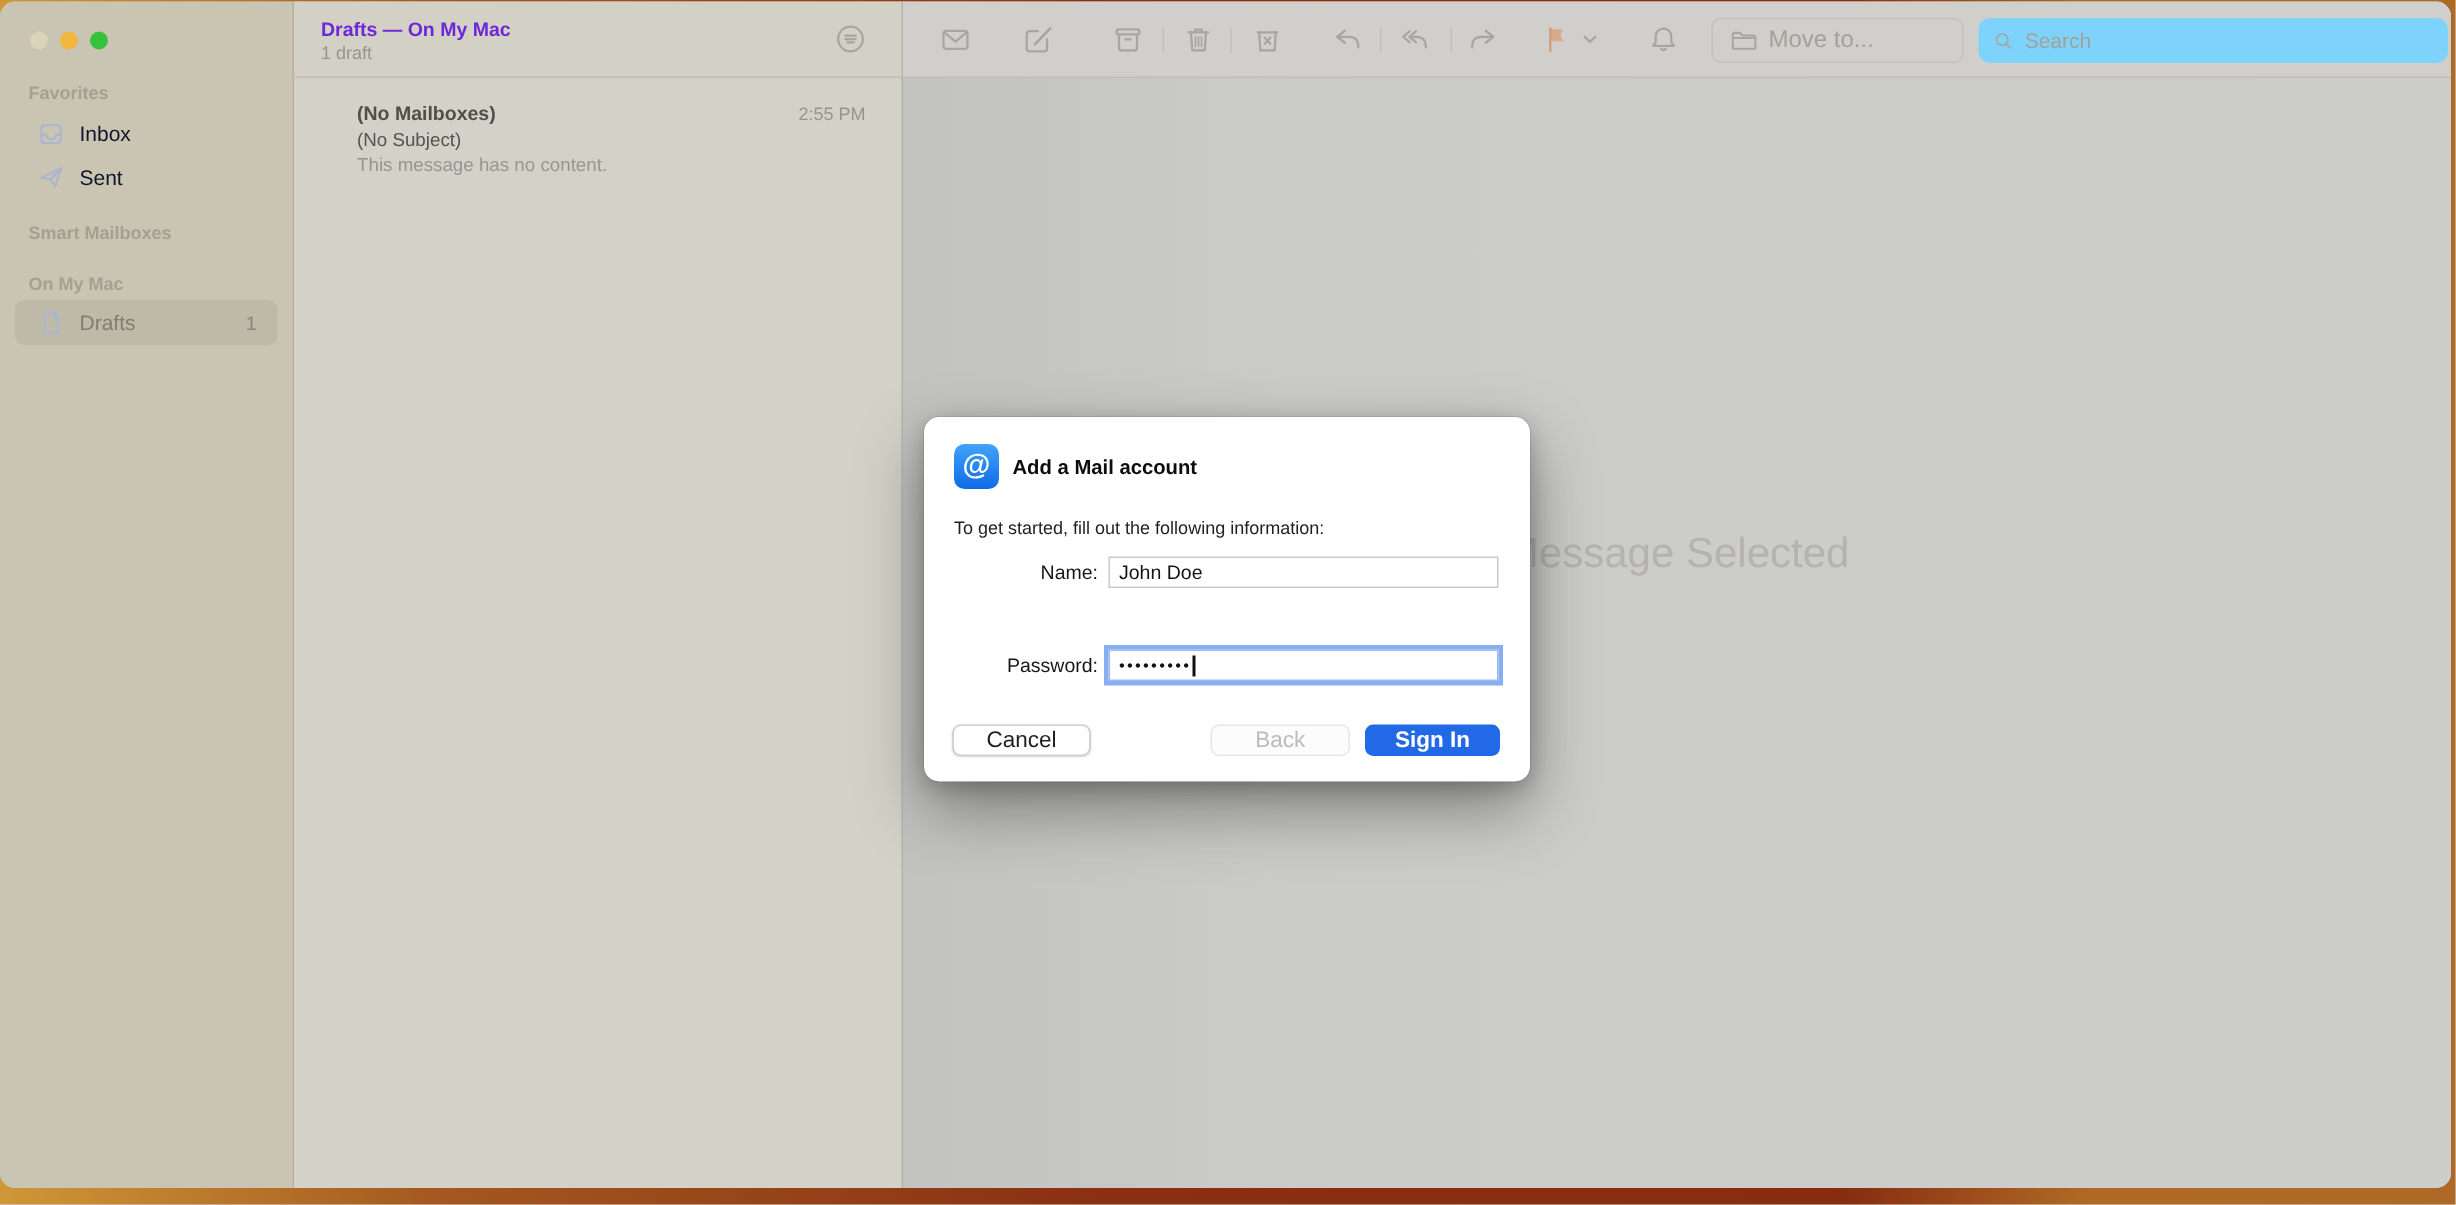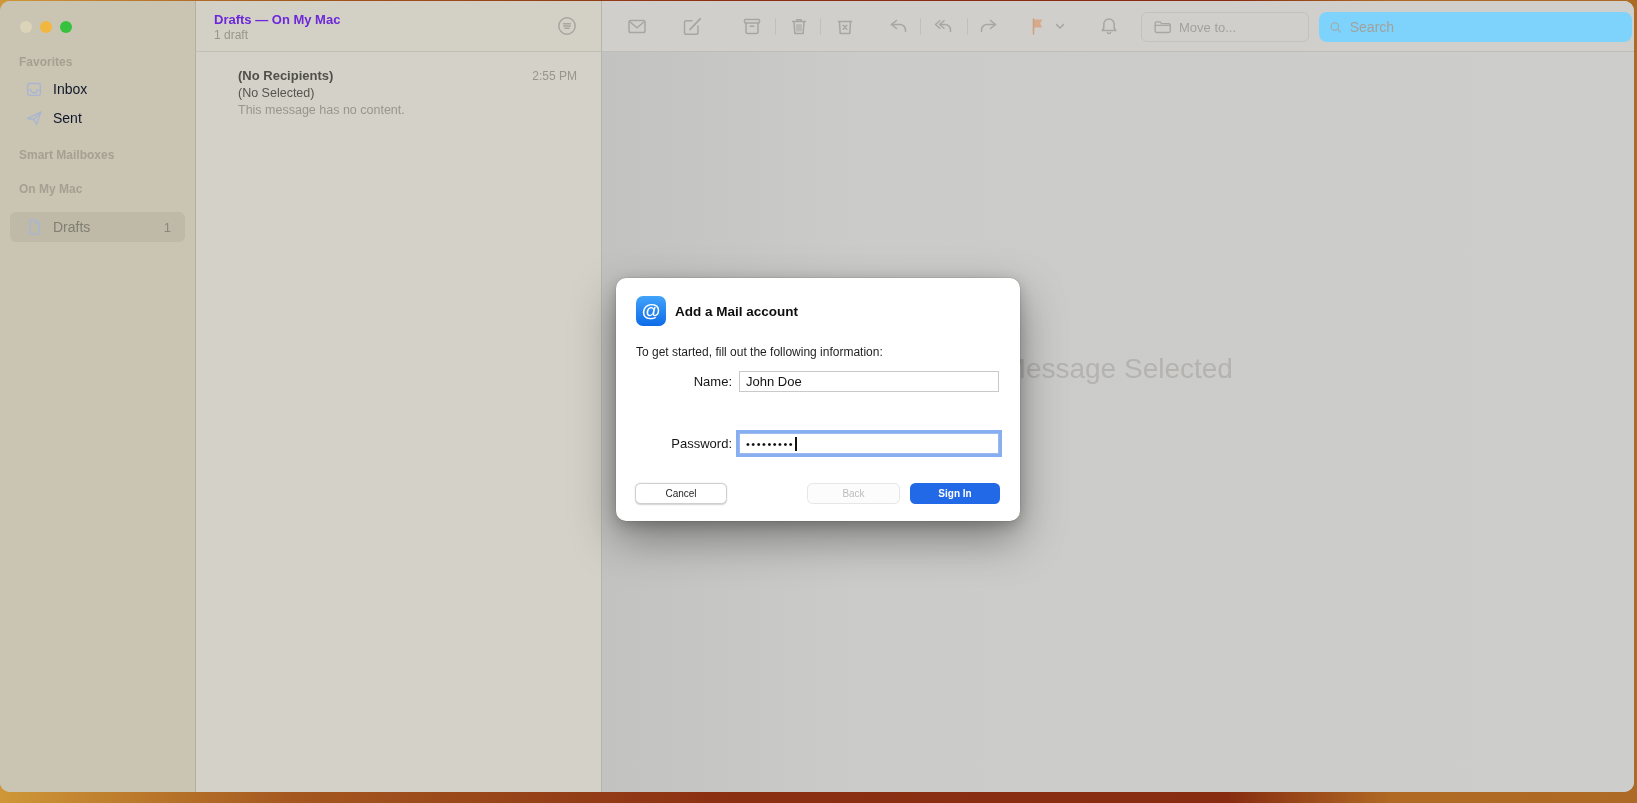--- a/index.html
+++ b/index.html
@@ -30,33 +30,33 @@
   .t-min   { left:40px; background:#f2b73f; }
   .t-zoom  { left:60px; background:#36c23c; }
   .lh-title { position:absolute; left:18px; top:11px; font-size:13px; font-weight:bold; color:#6d28d9; }
   .lh-sub   { position:absolute; left:18px; top:27px; font-size:12px; color:#97958c; }
   .icon-btn { position:absolute; top:14px; width:22px; height:22px; display:flex;
               align-items:center; justify-content:center; }
   .icon-btn svg { width:22px; height:22px; }
   .tb-sep { position:absolute; top:17px; width:1px; height:17px; background:#c2c0b8; }
   .moveto { position:absolute; left:539px; top:11px; width:168px; height:30px;
             border:1px solid #c3c1b9; border-radius:6px; display:flex; align-items:center;
-            gap:7px; padding:0 10px; color:#a3a19a; font-size:13px; }
+            gap:7px; padding:0 10px; color:#a3a19a; font-size:16px; }
   .search { position:absolute; left:717px; top:11px; width:313px; height:30px;
             background:#7dd3fc; border-radius:8px; display:flex; align-items:center;
             gap:6px; padding:0 9px; }
   .search input { border:none; outline:none; background:transparent; font-size:14px;
             color:#6b6a66; width:100%; font-family:inherit; }
   .search input::placeholder { color:#a3a19a; }
   
   .sb-header { position:absolute; left:19px; font-size:12px; font-weight:bold; color:#a5a192; }
   .sb-item { position:absolute; left:10px; width:175px; height:30px; border-radius:6px;
              display:flex; align-items:center; font-size:14px; color:#0f172a; }
   .sb-item .sbicon { width:20px; height:20px; margin:0 9px 0 14px; }
-  .sb-item.selected { background:#bfb9a8; color:#817e73;margin-top:12px; }
+  .sb-item.selected { background:#bfb9a8; color:#817e73; }
   .sb-badge { margin-left:auto; margin-right:14px; font-size:13px; color:#8a877c; }
   
   .msg-row { position:absolute; left:0; top:51px; width:100%; height:78px; }
   .msg-sender { position:absolute; left:42px; top:16px; font-size:13px; font-weight:bold; color:#504f49; }
   .msg-time   { position:absolute; right:24px; top:17px; font-size:12px; color:#97958d; }
   .msg-subject{ position:absolute; left:42px; top:34px; font-size:12.5px; color:#55544e; }
   .msg-preview{ position:absolute; left:42px; top:51px; font-size:12.5px; color:#98968e; }
   
   .watermark { position:absolute; left:357px; top:352px; font-size:28px; color:#b4b3af; white-space:nowrap; }
   
@@ -72,21 +72,21 @@
   .dlg-row { position:absolute; left:0; width:100%; height:21px; }
   .dlg-label { position:absolute; right:288px; top:3px; font-size:13px; color:#161616; white-space:nowrap; }
   .dlg-field { position:absolute; left:123px; top:0; width:260px; height:21px;
                border:1px solid #c9c9c9; background:#fff; font-size:13px; color:#141414;
                padding:0 6px; font-family:inherit; outline:none; }
   .pw-wrap { position:absolute; left:123px; top:0; width:260px; height:21px; background:#fff;
              border:1px solid #9ab9ef; box-shadow:0 0 0 3px #87aef1; display:flex; align-items:center;
              padding:0 6px; }
   .pw-dots { font-size:11px; letter-spacing:1.5px; color:#111; }
   .caret { width:1.5px; height:14px; background:#111; margin-left:1px; }
-  .dlg-btn { position:absolute; top:0; height:21px; border-radius:5.5px; font-size:10px;
+  .dlg-btn { position:absolute; top:0; height:21px; border-radius:5.5px; font-size:15px;
              display:flex; align-items:center; justify-content:center; font-family:inherit; }
   .btn-cancel { left:19px; width:92px; background:#fff; border:1px solid #cfcfcf; color:#1f1f1f;
                 box-shadow:0 .5px 1.5px rgba(0,0,0,.18); }
   .btn-back { left:191px; width:93px; background:#fcfcfc; border:1px solid #e6e6e6; color:#bcbcbc; }
   .btn-signin { left:294px; width:90px; background:#2169e6; border:none; color:#fff; font-weight:bold; }
   .stroke-icon { fill:none; stroke:#a7a6a1; stroke-width:1.5; stroke-linecap:round; stroke-linejoin:round; }
   .sb-stroke { fill:none; stroke:#a9b6d3; stroke-width:1.5; stroke-linecap:round; stroke-linejoin:round; }
 </style>
 </head>
 <body>
@@ -131,23 +131,23 @@
             <path d="M13 3.5 V7.6 h3.5"></path>
           </g>
       </svg>
       <span>Drafts</span>
       <span class="sb-badge">1</span>
     </div>
   </div>
 
   <div class="listpane">
     <div class="msg-row">
-      <div class="msg-sender">(No Recipients)</div>
+      <div class="msg-sender">(No Mailboxes)</div>
       <div class="msg-time">2:55 PM</div>
-      <div class="msg-subject">(No Selected)</div>
+      <div class="msg-subject">(No Subject)</div>
       <div class="msg-preview">This message has no content.</div>
     </div>
   </div>
 
   <div class="mainpane">
     <div class="watermark">No Message Selected</div>
   </div>
 
   <div class="tb-list">
     <div class="lh-title">Drafts — On My Mac</div>

